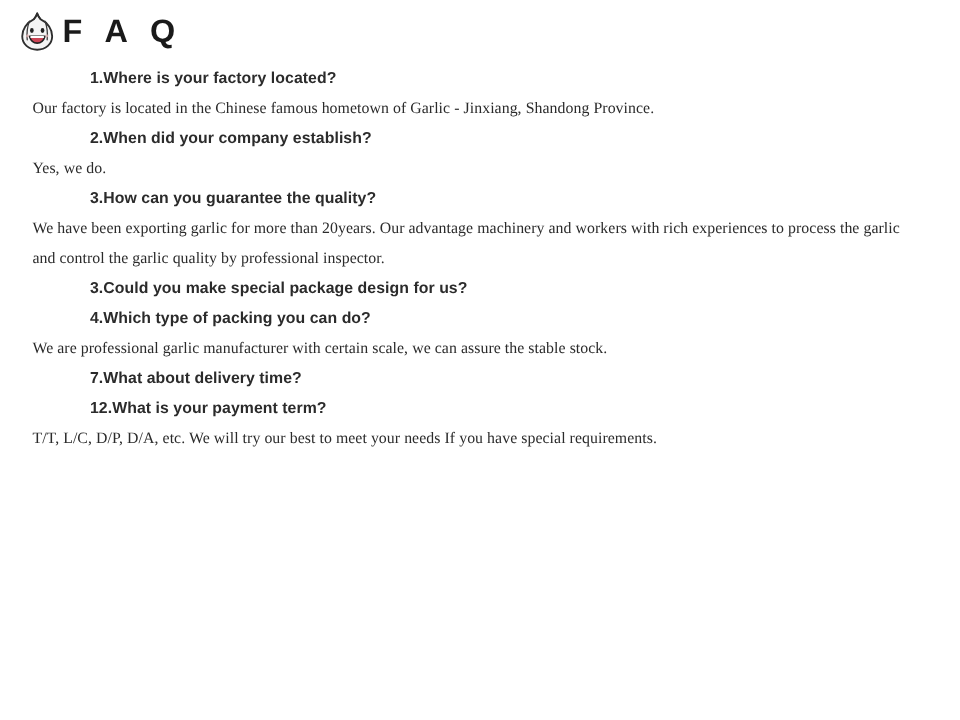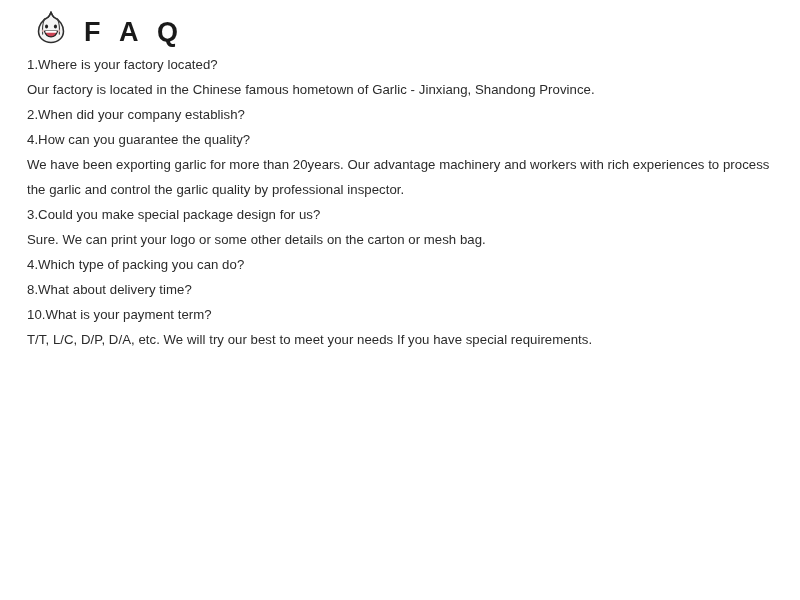--- a/index.html
+++ b/index.html
@@ -18,26 +18,26 @@
     position: relative;
     width: 800px;
     height: 600px;
     background: #ffffff;
     box-sizing: border-box;
   }
 
   
   .faq-header {
     position: absolute;
-    left: 32px;
+    left: 12px;
     top: 6px;
     height: 40px;
     display: flex;
-    align-items: flex-end;
-    gap: 14px;
+    align-items: center;
+    gap: 2px;
   }
   .garlic-logo {
     width: 38px;
     height: 38px;
     display: block;
     flex: 0 0 auto;
   }
   .faq-title {
     font-size: 27px;
     font-weight: bold;
@@ -62,24 +62,26 @@
   .faq-line {
     font-size: 13.2px;
     line-height: 25px;
     color: #2b2b2b;
     white-space: normal;
     margin: 0;
     padding: 0;
     letter-spacing: 0.05px;
   }
   .faq-question {
-    font-weight: normal;
+    font-weight: bold;
+    margin-left: 48px;
   }
   .faq-answer {
     font-weight: normal;
+    font-family: Liberation Serif, serif;
   }
 </style>
 </head>
 <body>
 
 <div id="page">
 
   <div class="faq-header">
     <span class="logo-wrap">
       <svg class="garlic-logo" viewBox="0 0 64 64" xmlns="http://www.w3.org/2000/svg" aria-hidden="true">
@@ -110,44 +112,45 @@
     <div class="faq-item">
       <div class="faq-line faq-question">1.Where is your factory located?</div>
       <div class="faq-line faq-answer">Our factory is located in the Chinese famous hometown of Garlic - Jinxiang, Shandong Province.</div>
     </div>
 
     <div class="faq-item">
       <div class="faq-line faq-question">2.When did your company establish?</div>
     </div>
 
     <div class="faq-item">
+      <div class="faq-line faq-answer">Yes, we do.</div>
     </div>
 
     <div class="faq-item">
-      <div class="faq-line faq-question">4.How can you guarantee the quality?</div>
+      <div class="faq-line faq-question">3.How can you guarantee the quality?</div>
       <div class="faq-line faq-answer">We have been exporting garlic for more than 20years. Our advantage machinery and workers with rich experiences to process the garlic and control the garlic quality by professional inspector.</div>
     </div>
 
     <div class="faq-item">
       <div class="faq-line faq-question">3.Could you make special package design for us?</div>
-      <div class="faq-line faq-answer">Sure. We can print your logo or some other details on the carton or mesh bag.</div>
     </div>
 
     <div class="faq-item">
       <div class="faq-line faq-question">4.Which type of packing you can do?</div>
     </div>
 
     <div class="faq-item">
+      <div class="faq-line faq-answer">We are professional garlic manufacturer with certain scale, we can assure the stable stock.</div>
     </div>
 
     <div class="faq-item">
-      <div class="faq-line faq-question">8.What about delivery time?</div>
+      <div class="faq-line faq-question">7.What about delivery time?</div>
     </div>
 
 
     <div class="faq-item">
-      <div class="faq-line faq-question">10.What is your payment term?</div>
+      <div class="faq-line faq-question">12.What is your payment term?</div>
       <div class="faq-line faq-answer">T/T, L/C, D/P, D/A, etc. We will try our best to meet your needs If you have special requirements.</div>
     </div>
 
   </div>
 
 </div>
 
 </body></html>

